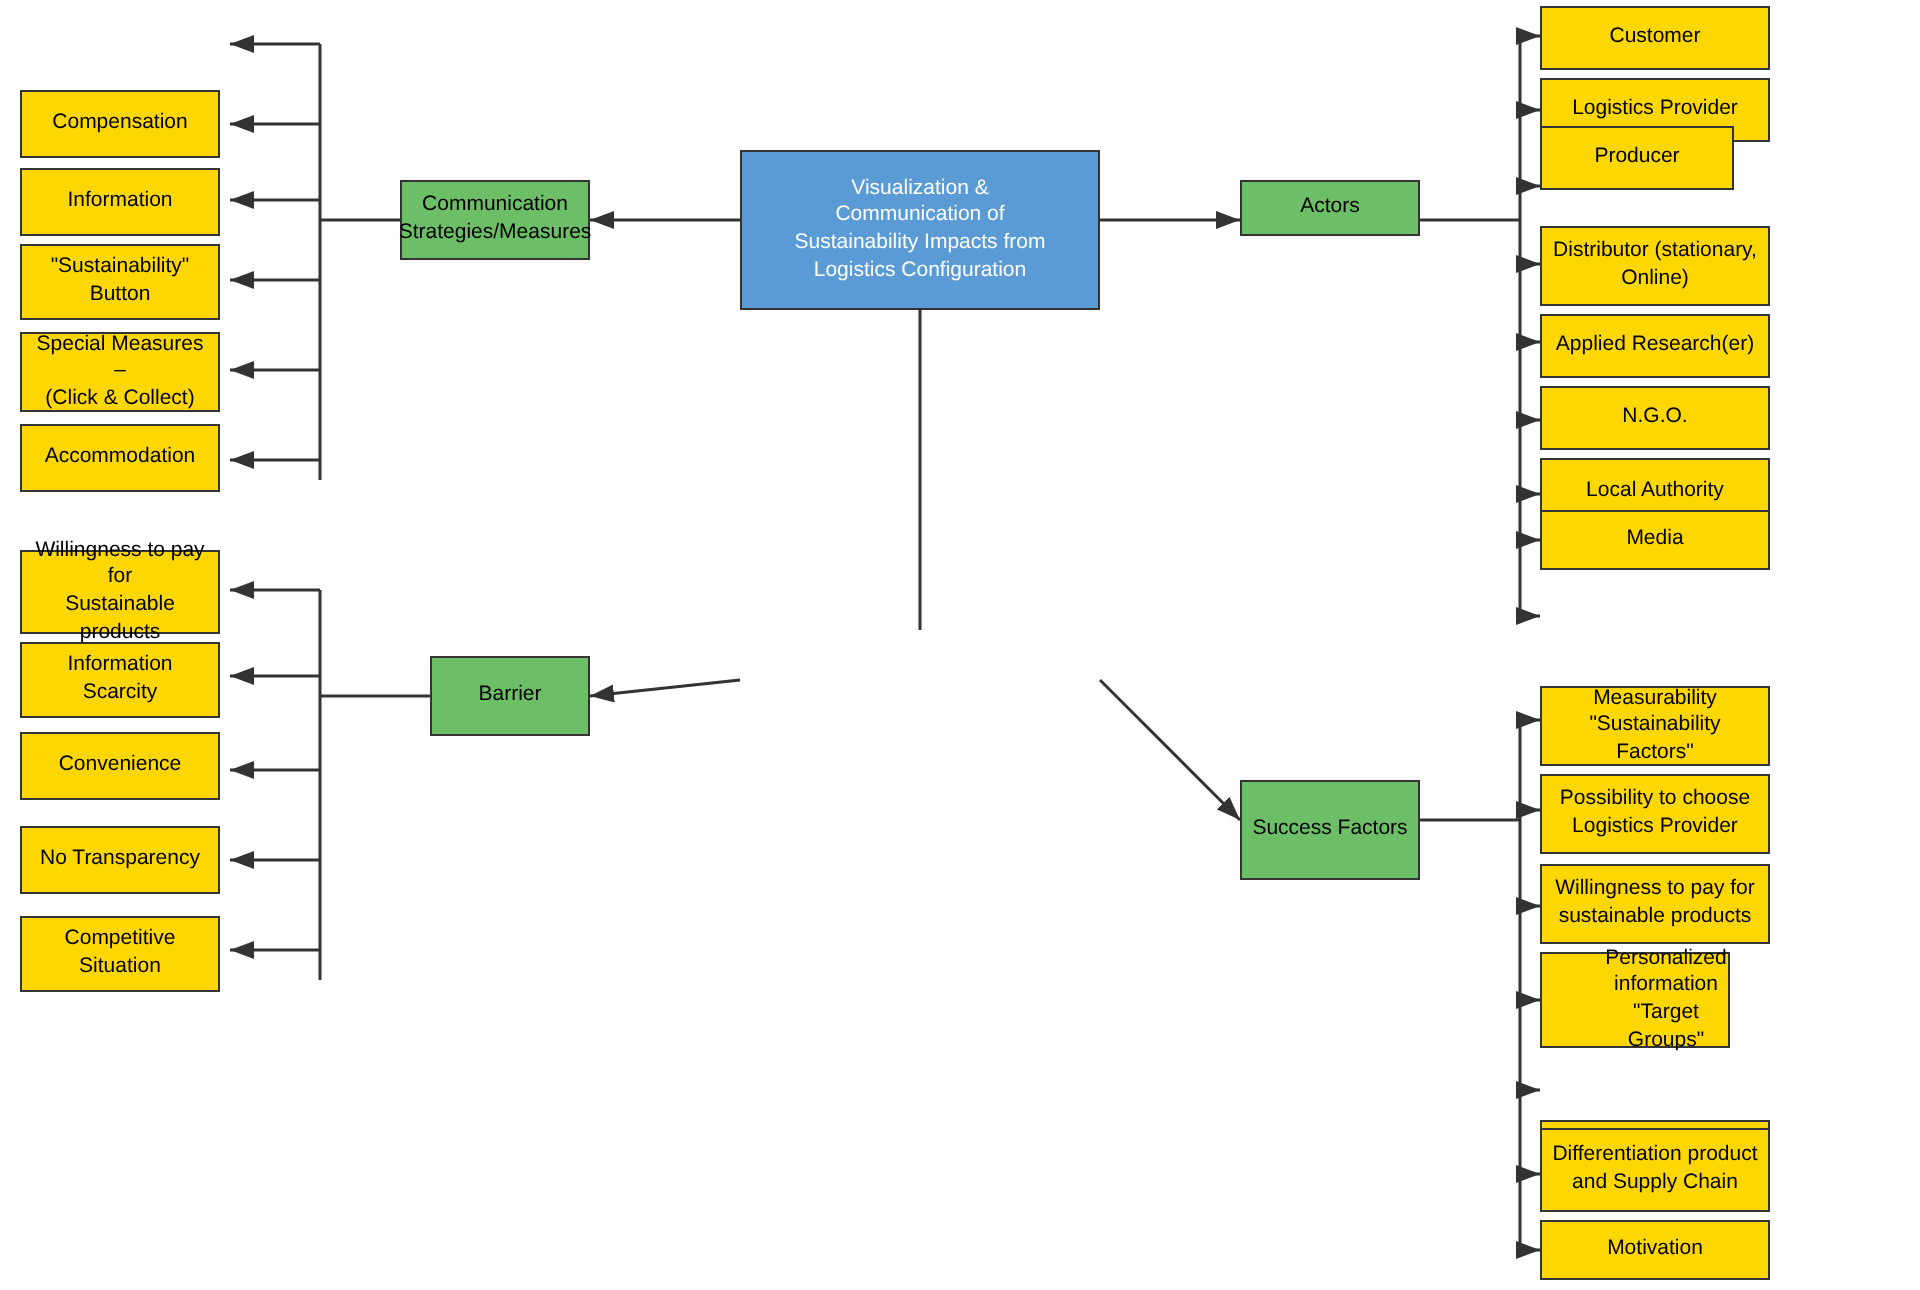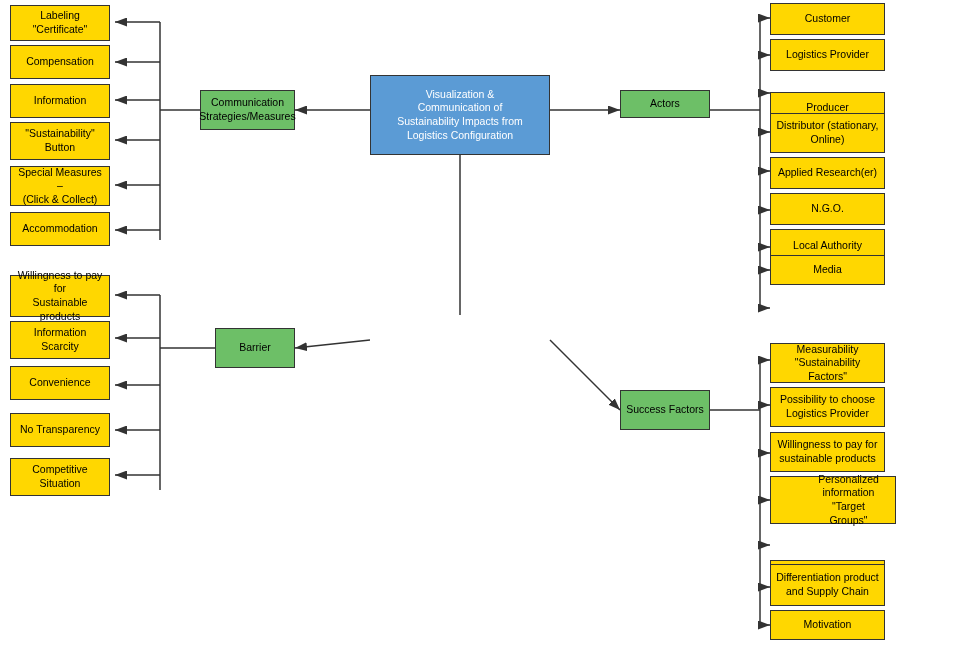--- a/index.html
+++ b/index.html
@@ -116,24 +116,20 @@
 Communication of
 Sustainability Impacts from
 Logistics Configuration</span>
   </div>
 
   <div class="node green" style="left:200px; top:90px; width:95px; height:40px;">
     <span style="white-space:pre-line;">Communication
 Strategies/Measures</span>
   </div>
 
-  <div class="node yellow" style="left:10px; top:5px; width:100px; height:36px;">
-    <span style="white-space:pre-line;">Labeling
-"Certificate"</span>
-  </div>
   <div class="node yellow" style="left:10px; top:45px; width:100px; height:34px;">
     <span>Compensation</span>
   </div>
   <div class="node yellow" style="left:10px; top:84px; width:100px; height:34px;">
     <span>Information</span>
   </div>
   <div class="node yellow" style="left:10px; top:122px; width:100px; height:38px;">
     <span style="white-space:pre-line;">"Sustainability"
 Button</span>
   </div>
@@ -171,57 +167,57 @@
   <div class="node green" style="left:620px; top:90px; width:90px; height:28px;">
     <span>Actors</span>
   </div>
 
   <div class="node yellow" style="left:770px; top:3px; width:115px; height:32px;">
     <span>Customer</span>
   </div>
   <div class="node yellow" style="left:770px; top:39px; width:115px; height:32px;">
     <span>Logistics Provider</span>
   </div>
-  <div class="node yellow" style="left:770px; top:92px; width:115px; height:32px;justify-content:center;">
+  <div class="node yellow" style="left:770px; top:63px; width:97px; height:32px;justify-content:center;">
     <span>Producer</span>
   </div>
   <div class="node yellow" style="left:770px; top:113px; width:115px; height:40px;">
     <span style="white-space:pre-line;">Distributor (stationary,
 Online)</span>
   </div>
   <div class="node yellow" style="left:770px; top:157px; width:115px; height:32px;">
     <span>Applied Research(er)</span>
   </div>
   <div class="node yellow" style="left:770px; top:193px; width:115px; height:32px;">
     <span>N.G.O.</span>
   </div>
   <div class="node yellow" style="left:770px; top:229px; width:115px; height:34px;">
     <span>Local Authority</span>
   </div>
   <div class="node yellow" style="left:770px; top:255px; width:115px; height:30px;">
     <span>Media</span>
   </div>
 
-  <div class="node green" style="left:620px; top:390px; width:90px; height:40px;">
+  <div class="node green" style="left:620px; top:390px; width:90px; height:50px;">
     <span>Success Factors</span>
   </div>
 
   <div class="node yellow" style="left:770px; top:343px; width:115px; height:40px;">
     <span style="white-space:pre-line;">Measurability
 "Sustainability Factors"</span>
   </div>
   <div class="node yellow" style="left:770px; top:387px; width:115px; height:40px;">
     <span style="white-space:pre-line;">Possibility to choose
 Logistics Provider</span>
   </div>
   <div class="node yellow" style="left:770px; top:432px; width:115px; height:40px;">
     <span style="white-space:pre-line;">Willingness to pay for
 sustainable products</span>
   </div>
-  <div class="node yellow" style="left:770px; top:476px; width:126px; height:48px;padding-left:36px;">
+  <div class="node yellow" style="left:770px; top:476px; width:95px; height:48px;padding-left:36px;">
     <span style="white-space:pre-line;">Personalized
 information "Target
 Groups"</span>
   </div>
   <div class="node yellow" style="left:770px; top:560px; width:115px; height:32px;">
     <span>Transparency</span>
   </div>
   <div class="node yellow" style="left:770px; top:564px; width:115px; height:42px;">
     <span style="white-space:pre-line;">Differentiation product
 and Supply Chain</span>

